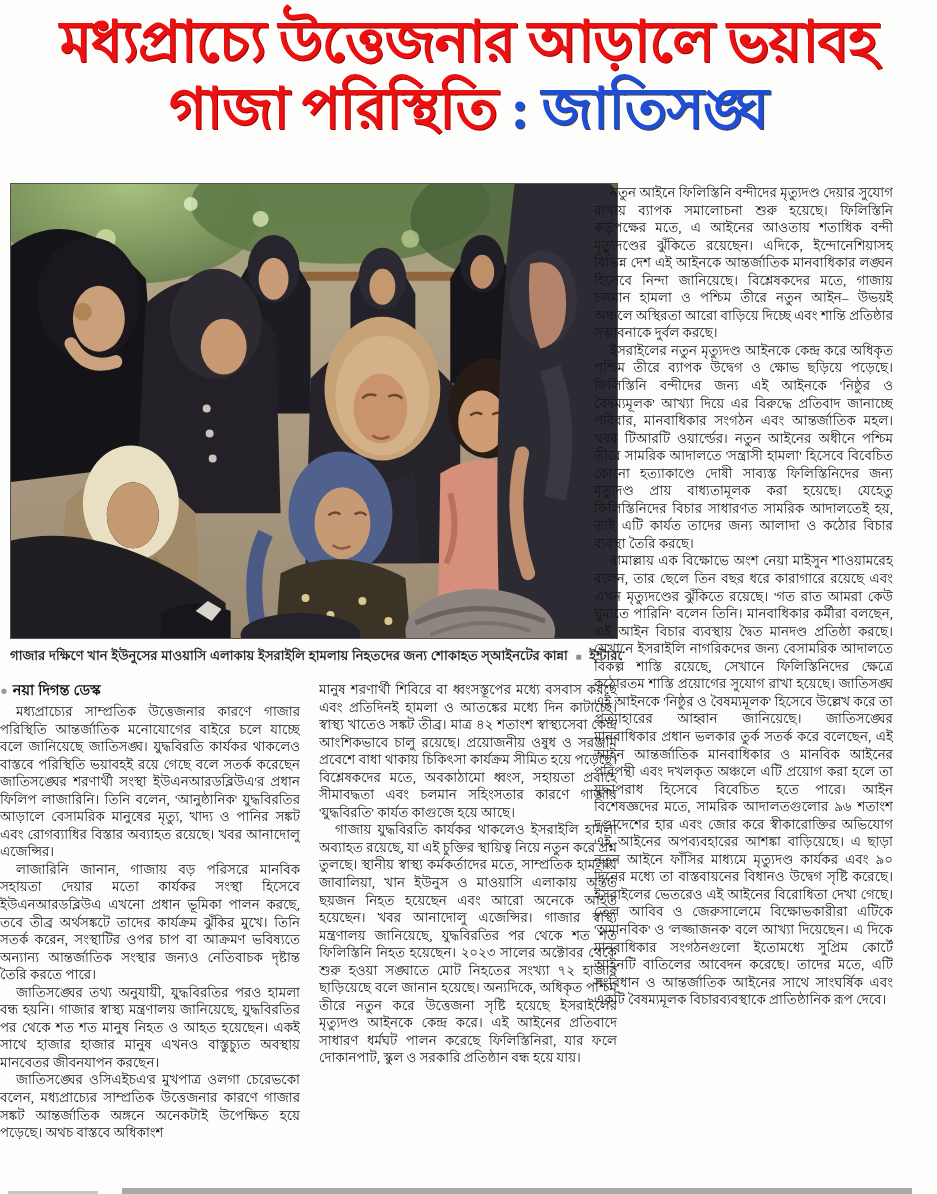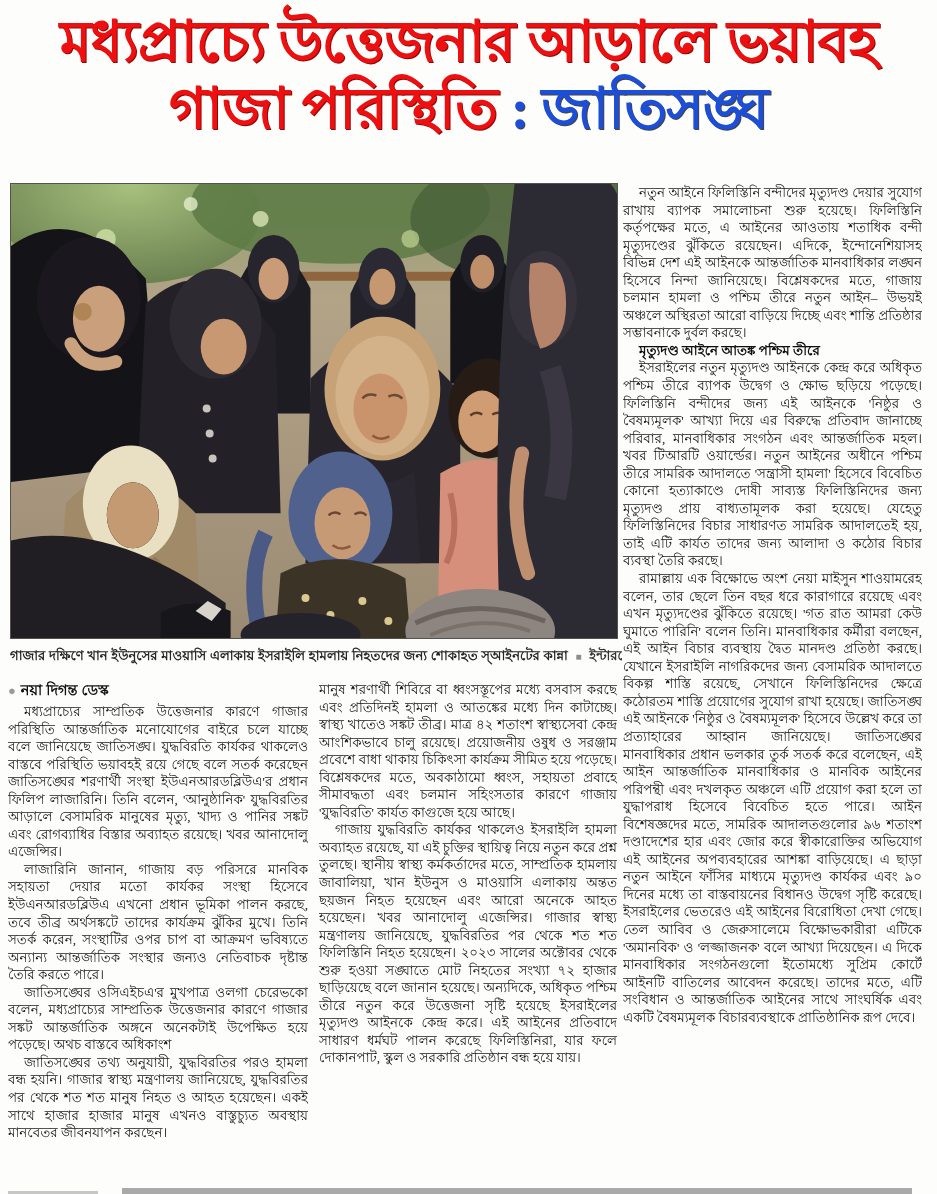--- a/index.html
+++ b/index.html
@@ -42,23 +42,23 @@
     font-family:"Liberation Sans","DejaVu Sans",sans-serif;
     margin-bottom:3px;
   }
   .byline .bullet { color:#9a9a9a; font-size:13px; margin-right:5px; }
 
   
   .col {
     position:absolute; overflow:hidden;
     font-size:13.4px; line-height:1.31; text-align:justify; color:#161616;
   }
-  .col-1 { left:8px;  top:681px; width:300px; height:506px; }
+  .col-1 { left:0;  top:681px; width:300px; height:506px; }
   .col-2 { left:319px; top:681px; width:298px; height:506px; }
-  .col-3 { left:623px; top:184px; width:299px; height:1003px; }
+  .col-3 { left:594px; top:184px; width:299px; height:1003px; }
 
   .col p.para    { text-indent:16px; }
   .col p.no-indent { text-indent:0; }
   .col p.subhead { font-weight:bold; text-indent:16px; color:#0e0e0e; }
 
   
   .bottom-bar {
     position:absolute; left:122px; bottom:0; width:790px; height:6px;
     background:#a9a9a9;
   }
@@ -200,36 +200,35 @@
     <span class="credit">ইন্টারনেট</span>
   </div>
 
   <div class="col col-1">
     <div class="byline">
       <span class="bullet">●</span><span>নয়া দিগন্ত ডেস্ক</span>
     </div>
     <div>
         <p class="para">মধ্যপ্রাচ্যের সাম্প্রতিক উত্তেজনার কারণে গাজার পরিস্থিতি আন্তর্জাতিক মনোযোগের বাইরে চলে যাচ্ছে বলে জানিয়েছে জাতিসঙ্ঘ। যুদ্ধবিরতি কার্যকর থাকলেও বাস্তবে পরিস্থিতি ভয়াবহই রয়ে গেছে বলে সতর্ক করেছেন জাতিসঙ্ঘের শরণার্থী সংস্থা ইউএনআরডব্লিউএ'র প্রধান ফিলিপ লাজারিনি। তিনি বলেন, 'আনুষ্ঠানিক' যুদ্ধবিরতির আড়ালে বেসামরিক মানুষের মৃত্যু, খাদ্য ও পানির সঙ্কট এবং রোগব্যাধির বিস্তার অব্যাহত রয়েছে। খবর আনাদোলু এজেন্সির।</p>
         <p class="para">লাজারিনি জানান, গাজায় বড় পরিসরে মানবিক সহায়তা দেয়ার মতো কার্যকর সংস্থা হিসেবে ইউএনআরডব্লিউএ এখনো প্রধান ভূমিকা পালন করছে, তবে তীব্র অর্থসঙ্কটে তাদের কার্যক্রম ঝুঁকির মুখে। তিনি সতর্ক করেন, সংস্থাটির ওপর চাপ বা আক্রমণ ভবিষ্যতে অন্যান্য আন্তর্জাতিক সংস্থার জন্যও নেতিবাচক দৃষ্টান্ত তৈরি করতে পারে।</p>
+        <p class="para">জাতিসঙ্ঘের তথ্য অনুযায়ী, যুদ্ধবিরতির পরও হামলা বন্ধ হয়নি। গাজার স্বাস্থ্য মন্ত্রণালয় জানিয়েছে, যুদ্ধবিরতির পর থেকে শত শত মানুষ নিহত ও আহত হয়েছেন। একই সাথে হাজার হাজার মানুষ এখনও বাস্তুচ্যুত অবস্থায় মানবেতর জীবনযাপন করছেন।</p>
         <p class="para">জাতিসঙ্ঘের ওসিএইচএ'র মুখপাত্র ওলগা চেরেভকো বলেন, মধ্যপ্রাচ্যের সাম্প্রতিক উত্তেজনার কারণে গাজার সঙ্কট আন্তর্জাতিক অঙ্গনে অনেকটাই উপেক্ষিত হয়ে পড়েছে। অথচ বাস্তবে অধিকাংশ</p>
-        <p class="para">জাতিসঙ্ঘের তথ্য অনুযায়ী, যুদ্ধবিরতির পরও হামলা বন্ধ হয়নি। গাজার স্বাস্থ্য মন্ত্রণালয় জানিয়েছে, যুদ্ধবিরতির পর থেকে শত শত মানুষ নিহত ও আহত হয়েছেন। একই সাথে হাজার হাজার মানুষ এখনও বাস্তুচ্যুত অবস্থায় মানবেতর জীবনযাপন করছেন।</p>
       </div>
   </div>
 
   <div class="col col-2">
     <div>
         <p class="para no-indent">মানুষ শরণার্থী শিবিরে বা ধ্বংসস্তূপের মধ্যে বসবাস করছে এবং প্রতিদিনই হামলা ও আতঙ্কের মধ্যে দিন কাটাচ্ছে। স্বাস্থ্য খাতেও সঙ্কট তীব্র। মাত্র ৪২ শতাংশ স্বাস্থ্যসেবা কেন্দ্র আংশিকভাবে চালু রয়েছে। প্রয়োজনীয় ওষুধ ও সরঞ্জাম প্রবেশে বাধা থাকায় চিকিৎসা কার্যক্রম সীমিত হয়ে পড়েছে। বিশ্লেষকদের মতে, অবকাঠামো ধ্বংস, সহায়তা প্রবাহে সীমাবদ্ধতা এবং চলমান সহিংসতার কারণে গাজায় 'যুদ্ধবিরতি' কার্যত কাগুজে হয়ে আছে।</p>
         <p class="para">গাজায় যুদ্ধবিরতি কার্যকর থাকলেও ইসরাইলি হামলা অব্যাহত রয়েছে, যা এই চুক্তির স্থায়িত্ব নিয়ে নতুন করে প্রশ্ন তুলছে। স্থানীয় স্বাস্থ্য কর্মকর্তাদের মতে, সাম্প্রতিক হামলায় জাবালিয়া, খান ইউনুস ও মাওয়াসি এলাকায় অন্তত ছয়জন নিহত হয়েছেন এবং আরো অনেকে আহত হয়েছেন। খবর আনাদোলু এজেন্সির। গাজার স্বাস্থ্য মন্ত্রণালয় জানিয়েছে, যুদ্ধবিরতির পর থেকে শত শত ফিলিস্তিনি নিহত হয়েছেন। ২০২৩ সালের অক্টোবর থেকে শুরু হওয়া সঙ্ঘাতে মোট নিহতের সংখ্যা ৭২ হাজার ছাড়িয়েছে বলে জানান হয়েছে। অন্যদিকে, অধিকৃত পশ্চিম তীরে নতুন করে উত্তেজনা সৃষ্টি হয়েছে ইসরাইলের মৃত্যুদণ্ড আইনকে কেন্দ্র করে। এই আইনের প্রতিবাদে সাধারণ ধর্মঘট পালন করেছে ফিলিস্তিনিরা, যার ফলে দোকানপাট, স্কুল ও সরকারি প্রতিষ্ঠান বন্ধ হয়ে যায়।</p>
       </div>
   </div>
 
   <div class="col col-3">
     <div>
         <p class="para">নতুন আইনে ফিলিস্তিনি বন্দীদের মৃত্যুদণ্ড দেয়ার সুযোগ রাখায় ব্যাপক সমালোচনা শুরু হয়েছে। ফিলিস্তিনি কর্তৃপক্ষের মতে, এ আইনের আওতায় শতাধিক বন্দী মৃত্যুদণ্ডের ঝুঁকিতে রয়েছেন। এদিকে, ইন্দোনেশিয়াসহ বিভিন্ন দেশ এই আইনকে আন্তর্জাতিক মানবাধিকার লঙ্ঘন হিসেবে নিন্দা জানিয়েছে। বিশ্লেষকদের মতে, গাজায় চলমান হামলা ও পশ্চিম তীরে নতুন আইন– উভয়ই অঞ্চলে অস্থিরতা আরো বাড়িয়ে দিচ্ছে এবং শান্তি প্রতিষ্ঠার সম্ভাবনাকে দুর্বল করছে।</p>
-        <p class="subhead">মৃত্যুদণ্ড আইনে আতঙ্ক পশ্চিম তীরে</p>
         <p class="para">ইসরাইলের নতুন মৃত্যুদণ্ড আইনকে কেন্দ্র করে অধিকৃত পশ্চিম তীরে ব্যাপক উদ্বেগ ও ক্ষোভ ছড়িয়ে পড়েছে। ফিলিস্তিনি বন্দীদের জন্য এই আইনকে 'নিষ্ঠুর ও বৈষম্যমূলক' আখ্যা দিয়ে এর বিরুদ্ধে প্রতিবাদ জানাচ্ছে পরিবার, মানবাধিকার সংগঠন এবং আন্তর্জাতিক মহল। খবর টিআরটি ওয়ার্ল্ডের। নতুন আইনের অধীনে পশ্চিম তীরে সামরিক আদালতে 'সন্ত্রাসী হামলা' হিসেবে বিবেচিত কোনো হত্যাকাণ্ডে দোষী সাব্যস্ত ফিলিস্তিনিদের জন্য মৃত্যুদণ্ড প্রায় বাধ্যতামূলক করা হয়েছে। যেহেতু ফিলিস্তিনিদের বিচার সাধারণত সামরিক আদালতেই হয়, তাই এটি কার্যত তাদের জন্য আলাদা ও কঠোর বিচার ব্যবস্থা তৈরি করছে।</p>
         <p class="para">রামাল্লায় এক বিক্ষোভে অংশ নেয়া মাইসুন শাওয়ামরেহ বলেন, তার ছেলে তিন বছর ধরে কারাগারে রয়েছে এবং এখন মৃত্যুদণ্ডের ঝুঁকিতে রয়েছে। 'গত রাত আমরা কেউ ঘুমাতে পারিনি' বলেন তিনি। মানবাধিকার কর্মীরা বলছেন, এই আইন বিচার ব্যবস্থায় দ্বৈত মানদণ্ড প্রতিষ্ঠা করছে। যেখানে ইসরাইলি নাগরিকদের জন্য বেসামরিক আদালতে বিকল্প শাস্তি রয়েছে, সেখানে ফিলিস্তিনিদের ক্ষেত্রে কঠোরতম শাস্তি প্রয়োগের সুযোগ রাখা হয়েছে। জাতিসঙ্ঘ এই আইনকে 'নিষ্ঠুর ও বৈষম্যমূলক' হিসেবে উল্লেখ করে তা প্রত্যাহারের আহ্বান জানিয়েছে। জাতিসঙ্ঘের মানবাধিকার প্রধান ভলকার তুর্ক সতর্ক করে বলেছেন, এই আইন আন্তর্জাতিক মানবাধিকার ও মানবিক আইনের পরিপন্থী এবং দখলকৃত অঞ্চলে এটি প্রয়োগ করা হলে তা যুদ্ধাপরাধ হিসেবে বিবেচিত হতে পারে। আইন বিশেষজ্ঞদের মতে, সামরিক আদালতগুলোর ৯৬ শতাংশ দণ্ডাদেশের হার এবং জোর করে স্বীকারোক্তির অভিযোগ এই আইনের অপব্যবহারের আশঙ্কা বাড়িয়েছে। এ ছাড়া নতুন আইনে ফাঁসির মাধ্যমে মৃত্যুদণ্ড কার্যকর এবং ৯০ দিনের মধ্যে তা বাস্তবায়নের বিধানও উদ্বেগ সৃষ্টি করেছে। ইসরাইলের ভেতরেও এই আইনের বিরোধিতা দেখা গেছে। তেল আবিব ও জেরুসালেমে বিক্ষোভকারীরা এটিকে 'অমানবিক' ও 'লজ্জাজনক' বলে আখ্যা দিয়েছেন। এ দিকে মানবাধিকার সংগঠনগুলো ইতোমধ্যে সুপ্রিম কোর্টে আইনটি বাতিলের আবেদন করেছে। তাদের মতে, এটি সংবিধান ও আন্তর্জাতিক আইনের সাথে সাংঘর্ষিক এবং একটি বৈষম্যমূলক বিচারব্যবস্থাকে প্রাতিষ্ঠানিক রূপ দেবে।</p>
       </div>
   </div>
 
   <div class="bottom-bar-left"></div>
   <div class="bottom-bar"></div>
 
 </div>
 

